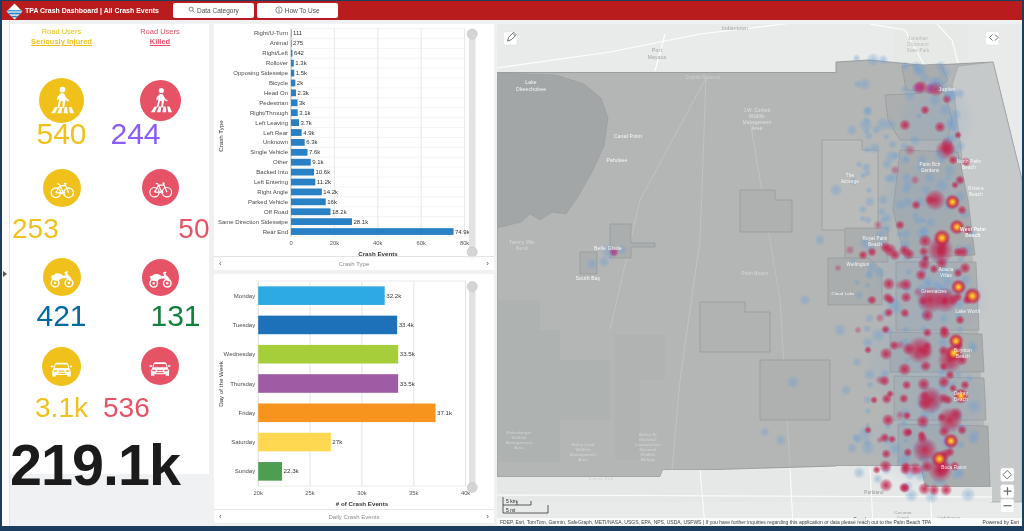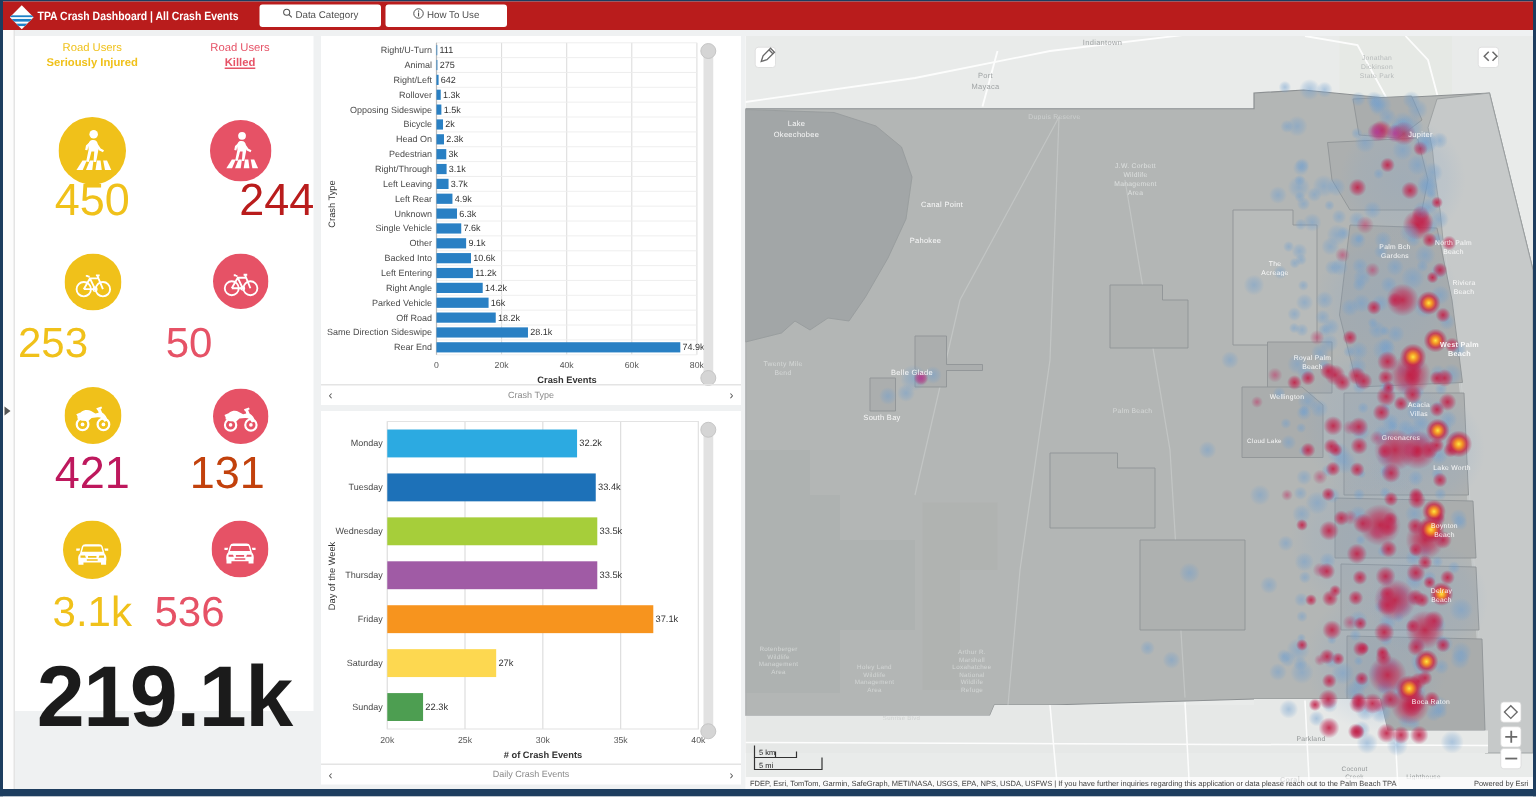--- a/index.html
+++ b/index.html
@@ -38,21 +38,21 @@
     <svg width="8" height="8" viewBox="0 0 24 24" style="vertical-align:-1.5px">
         <circle cx="12" cy="12" r="9.5" fill="none" stroke="#4f4f4f" stroke-width="2"></circle>
         <rect x="11" y="10" width="2.2" height="8" fill="#4f4f4f"></rect>
         <rect x="11" y="6" width="2.2" height="2.4" fill="#4f4f4f"></rect>
       </svg>
     How To Use</div>
 </div>
 <div style="position:absolute;left:2px;top:20px;width:7.5px;height:506px;background:#fcfcfc;border-right:1px solid #e4e4e4"></div>
 <div style="position:absolute;left:3px;top:271px;width:0;height:0;border-left:4px solid #555;border-top:3.5px solid transparent;border-bottom:3.5px solid transparent"></div>
 <div class="card" style="left:10px;top:24px;width:199px;height:450px">
-    <div style="position:absolute;left:2px;top:3px;width:99px;text-align:center;color:#f0c11a;font-size:7.5px;line-height:10px">Road Users<br><b style="">Seriously Injured</b></div>
+    <div style="position:absolute;left:2px;top:3px;width:99px;text-align:center;color:#f0c11a;font-size:7.5px;line-height:10px">Road Users<br><b style="text-decoration:underline">Seriously Injured</b></div>
     <div style="position:absolute;left:100.5px;top:3px;width:99px;text-align:center;color:#e65266;font-size:7.5px;line-height:10px">Road Users<br><b style="text-decoration:underline">Killed</b></div>
     <svg style="position:absolute;left:29.0px;top:53.5px" width="45" height="45" viewBox="0 0 45 45">
       <circle cx="22.5" cy="22.5" r="22.5" fill="#f0c11a"></circle>
       <g transform="translate(6.30,6.30) scale(1.3500)">
         <g fill="#fff">
 <circle cx="12.7" cy="3.9" r="2.1"></circle>
 <path d="M11.2 6.9 C13.5 6.2 14.6 7.3 14.8 9.0 L15 11.8 L13.9 17.6 L12.6 17.5 L13.0 12.4 L11.6 12.4 L10.3 17.5 L9.0 17.3 L10.2 11.5 C9.8 9 10.2 7.5 11.2 6.9 Z"></path>
 <path d="M10.9 7.6 L8.9 9.4 L8.5 11.6 L9.6 11.8 L10.1 9.9 L11.4 8.8 Z"></path>
 <path d="M14.6 8.6 L16.2 10.9 L17.8 11.7 L17.3 12.8 L15.3 11.8 L13.9 9.8 Z"></path>
 <path d="M4.2 21.5 L7.3 21.5 9.3 16.8 7.2 16.8 Z"></path>
@@ -70,22 +70,22 @@
 <path d="M11.2 6.9 C13.5 6.2 14.6 7.3 14.8 9.0 L15 11.8 L13.9 17.6 L12.6 17.5 L13.0 12.4 L11.6 12.4 L10.3 17.5 L9.0 17.3 L10.2 11.5 C9.8 9 10.2 7.5 11.2 6.9 Z"></path>
 <path d="M10.9 7.6 L8.9 9.4 L8.5 11.6 L9.6 11.8 L10.1 9.9 L11.4 8.8 Z"></path>
 <path d="M14.6 8.6 L16.2 10.9 L17.8 11.7 L17.3 12.8 L15.3 11.8 L13.9 9.8 Z"></path>
 <path d="M4.2 21.5 L7.3 21.5 9.3 16.8 7.2 16.8 Z"></path>
 <path d="M8.9 21.5 L12.0 21.5 12.6 16.8 10.8 16.8 Z"></path>
 <path d="M13.6 21.5 L16.7 21.5 16.1 16.8 14.3 16.8 Z"></path>
 <path d="M18.3 21.5 L21.4 21.5 19.3 16.8 17.4 16.8 Z"></path>
 </g>
       </g>
     </svg>
-    <div style="position:absolute;left:2px;top:94.5px;width:99px;text-align:center;color:#f0c11a;font-size:30px;line-height:30px">450</div>
-    <div style="position:absolute;left:100.5px;top:94.5px;width:99px;text-align:right;color:#b91c1c;font-size:30px;line-height:30px">244</div>
+    <div style="position:absolute;left:2px;top:94.5px;width:99px;text-align:center;color:#f0c11a;font-size:30px;line-height:30px">540</div>
+    <div style="position:absolute;left:100.5px;top:94.5px;width:99px;text-align:left;color:#8b5cf6;font-size:30px;line-height:30px">244</div>
     <svg style="position:absolute;left:32.5px;top:144.5px" width="38" height="38" viewBox="0 0 38 38">
       <circle cx="19.0" cy="19.0" r="19.0" fill="#f0c11a"></circle>
       <g transform="translate(5.32,5.32) scale(1.1400)">
         <g fill="none" stroke="#fff" stroke-width="1.1">
 <circle cx="6.6" cy="16.2" r="4.2"></circle>
 <circle cx="17.8" cy="16.2" r="4.2"></circle>
 <path d="M6.6 16.2 L10.2 9.9 15.2 9.9 17.8 16.2 M10.2 9.9 L13.2 16.2 L6.6 16.2 M15.2 9.9 L14.6 8.2 M13.7 8.1 L15.9 8.1 M10 9 L8.4 8.4 M9 8.4 L7.8 8.4"></path>
 <circle cx="13.2" cy="16.2" r="1.1" stroke-width=".8"></circle>
 </g>
       </g>
@@ -95,21 +95,21 @@
       <g transform="translate(5.18,5.18) scale(1.1100)">
         <g fill="none" stroke="#fff" stroke-width="1.1">
 <circle cx="6.6" cy="16.2" r="4.2"></circle>
 <circle cx="17.8" cy="16.2" r="4.2"></circle>
 <path d="M6.6 16.2 L10.2 9.9 15.2 9.9 17.8 16.2 M10.2 9.9 L13.2 16.2 L6.6 16.2 M15.2 9.9 L14.6 8.2 M13.7 8.1 L15.9 8.1 M10 9 L8.4 8.4 M9 8.4 L7.8 8.4"></path>
 <circle cx="13.2" cy="16.2" r="1.1" stroke-width=".8"></circle>
 </g>
       </g>
     </svg>
     <div style="position:absolute;left:2px;top:191.0px;width:99px;text-align:left;color:#f0c11a;font-size:28px;line-height:28px">253</div>
-    <div style="position:absolute;left:100.5px;top:191.0px;width:99px;text-align:left;color:#e65266;font-size:28px;line-height:28px">50</div>
+    <div style="position:absolute;left:100.5px;top:191.0px;width:99px;text-align:right;color:#e65266;font-size:28px;line-height:28px">50</div>
     <svg style="position:absolute;left:32.5px;top:234.0px" width="38" height="38" viewBox="0 0 38 38">
       <circle cx="19.0" cy="19.0" r="19.0" fill="#f0c11a"></circle>
       <g transform="translate(5.32,5.32) scale(1.1400)">
         <g fill="none" stroke="#fff" stroke-width="1.3">
 <circle cx="5.9" cy="17.2" r="3.4"></circle>
 <circle cx="18.1" cy="17.2" r="3.4"></circle>
 </g>
 <circle cx="5.9" cy="17.2" r="1.1" fill="#fff"></circle>
 <circle cx="18.1" cy="17.2" r="1.1" fill="#fff"></circle>
 <g fill="#fff">
@@ -128,22 +128,22 @@
 </g>
 <circle cx="5.9" cy="17.2" r="1.1" fill="#fff"></circle>
 <circle cx="18.1" cy="17.2" r="1.1" fill="#fff"></circle>
 <g fill="#fff">
 <path d="M2.9 12.2 L5.2 9.8 C6.8 8.6 9.2 8.4 10.9 9.4 L13.4 10.8 L15.3 10.4 L14.8 8.6 L16.4 8.1 L17.3 10.3 C19 11.2 20.3 13.1 20.6 15.1 L18.6 15.7 C18 13.9 16.4 12.8 14.6 13 L11.2 13.4 L9.3 15.2 L5.4 15 L2.9 13.8 Z"></path>
 <path d="M13.9 7.8 L16.9 6.7 L17.4 7.8 L14.6 9.1 Z"></path>
 <path d="M2.2 11.2 L4.6 10.2 L5.3 11.3 L2.9 12.4 Z"></path>
 </g>
       </g>
     </svg>
-    <div style="position:absolute;left:2px;top:277.0px;width:99px;text-align:center;color:#be185d;font-size:30px;line-height:30px">421</div>
-    <div style="position:absolute;left:92px;top:277.0px;width:99px;text-align:center;color:#c2410c;font-size:30px;line-height:30px">131</div>
+    <div style="position:absolute;left:2px;top:277.0px;width:99px;text-align:center;color:#0369a1;font-size:30px;line-height:30px">421</div>
+    <div style="position:absolute;left:116px;top:277.0px;width:99px;text-align:center;color:#15803d;font-size:30px;line-height:30px">131</div>
     <svg style="position:absolute;left:32.0px;top:322.8px" width="39" height="39" viewBox="0 0 39 39">
       <circle cx="19.5" cy="19.5" r="19.5" fill="#f0c11a"></circle>
       <g transform="translate(5.46,5.46) scale(1.1700)">
         <g fill="#fff">
 <path d="M4.1 18.9 q-0.6 -3.4 0.9 -4.8 l1.1 -3.9 q0.4 -1.4 2 -1.4 h7.8 q1.6 0 2 1.4 l1.1 3.9 q1.5 1.4 0.9 4.8 v1.6 h-2.9 v-1.3 h-10 v1.3 h-2.9 z"></path>
 <path d="M2.9 11.3 h2.2 l-0.4 1.3 -1.8 0 z"></path>
 <path d="M21.1 11.3 h-2.2 l0.4 1.3 1.8 0 z"></path>
 </g>
 <g fill="#f0c11a">
 <path d="M7 10.2 h10 l0.9 3 -11.8 0 z"></path>
@@ -166,21 +166,21 @@
 <path d="M7 10.2 h10 l0.9 3 -11.8 0 z"></path>
 <path d="M5.3 15.3 h2.6 l0.5 1.2 -3.1 0 z"></path>
 <path d="M18.7 15.3 h-2.6 l-0.5 1.2 3.1 0 z"></path>
 <path d="M9.6 15.5 h4.8 v1 h-4.8 z"></path>
 <path d="M8.9 17.4 h6.2 v0.9 h-6.2 z"></path>
 </g>
       </g>
     </svg>
     <div style="position:absolute;left:2px;top:370.0px;width:99px;text-align:center;color:#f0c11a;font-size:28px;line-height:28px">3.1k</div>
     <div style="position:absolute;left:93px;top:370.0px;width:99px;text-align:left;color:#e65266;font-size:28px;line-height:28px">536</div>
-    <div style="position:absolute;left:0;top:412.5px;width:199px;text-align:center;color:#1b1b1b;font-size:57.5px;font-weight:bold;line-height:57.5px;letter-spacing:-1px">219.1k</div>
+    <div style="position:absolute;left:0;top:412.5px;width:199px;color:#1b1b1b;font-size:57.5px;font-weight:bold;line-height:57.5px;letter-spacing:-1px">219.1k</div>
   </div>
 <div class="card" style="left:214px;top:24px;width:280px;height:246px">
     <svg style="position:absolute;left:0;top:0" width="280" height="246" viewBox="0 0 280 246">
       <line x1="77.0" y1="4.5" x2="77.0" y2="212.5" stroke="#dcdcdc" stroke-width="0.7"></line>
       <line x1="120.4" y1="4.5" x2="120.4" y2="212.5" stroke="#dcdcdc" stroke-width="0.7"></line>
       <line x1="163.8" y1="4.5" x2="163.8" y2="212.5" stroke="#dcdcdc" stroke-width="0.7"></line>
       <line x1="207.2" y1="4.5" x2="207.2" y2="212.5" stroke="#dcdcdc" stroke-width="0.7"></line>
       <line x1="250.6" y1="4.5" x2="250.6" y2="212.5" stroke="#dcdcdc" stroke-width="0.7"></line>
       <line x1="77" y1="4.50" x2="250.6" y2="4.50" stroke="#ececec" stroke-width="0.6"></line>
       <line x1="77" y1="14.40" x2="250.6" y2="14.40" stroke="#ececec" stroke-width="0.6"></line>

